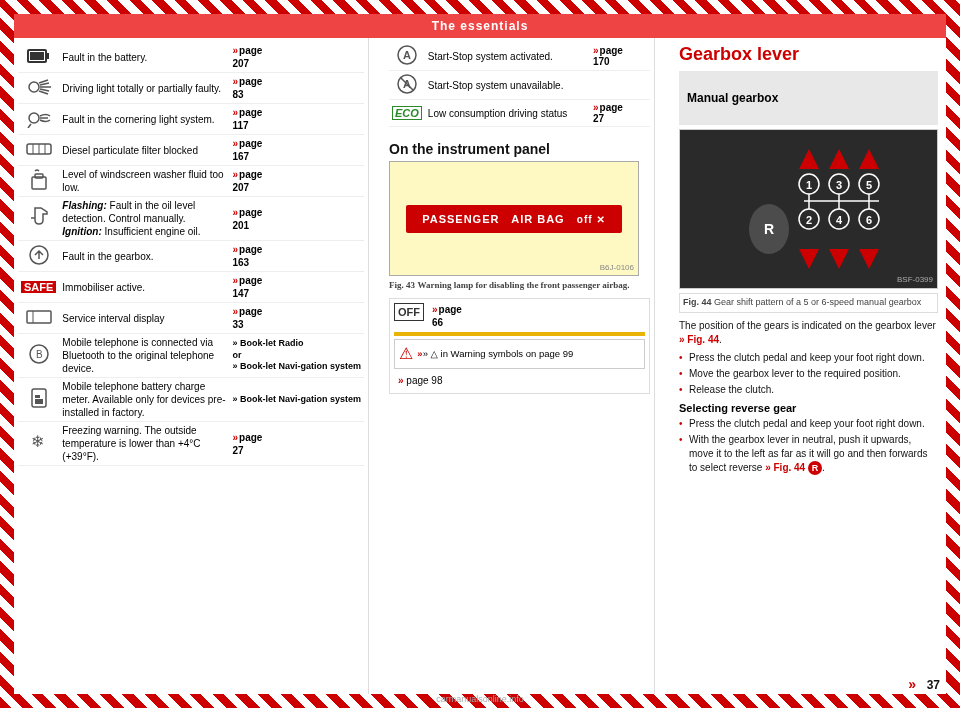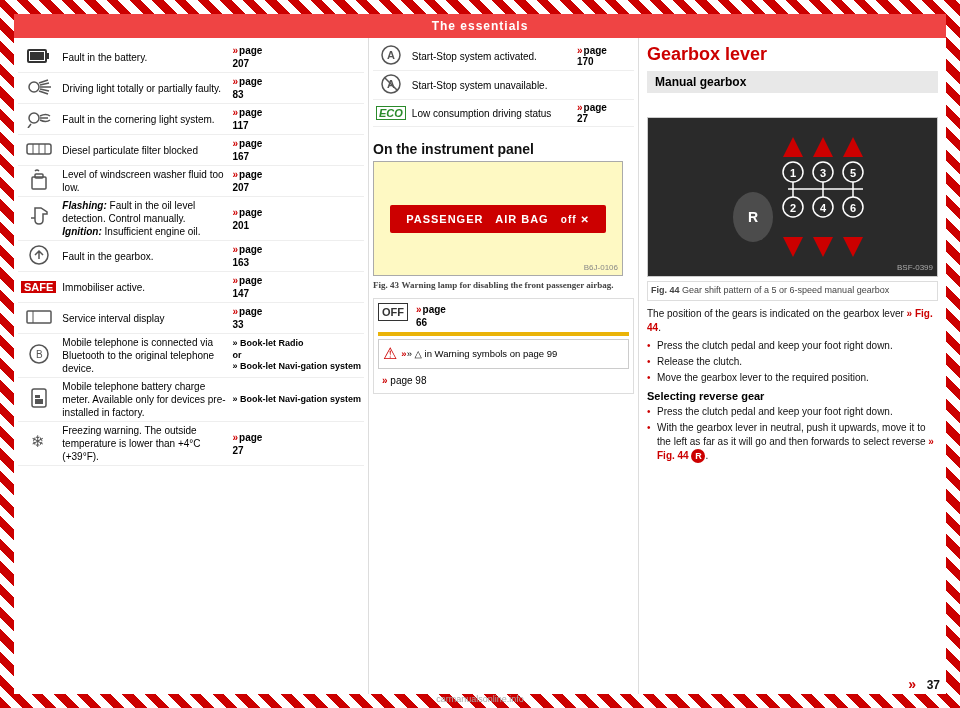--- a/index.html
+++ b/index.html
@@ -40,21 +40,21 @@
       text-align: center;
       padding: 5px 0;
       font-size: 12px;
       font-weight: bold;
       letter-spacing: 1px;
     }
     
     .main-content {
       display: flex;
       flex: 1;
-      gap: 0;
+      gap: 16px;
     }
     
     .left-section {
       width: 355px;
       border-right: 1px solid #ddd;
       padding: 4px;
     }
     .warning-table {
       width: 100%;
       border-collapse: collapse;
@@ -203,24 +203,24 @@
       padding: 6px 8px;
     }
     .gearbox-title {
       font-size: 18px;
       font-weight: bold;
       color: #cc0000;
       margin-bottom: 6px;
     }
     .manual-box {
       background: #e8e8e8;
-      padding: 4px 8px;
+      padding: 20px 8px;
       font-weight: bold;
       font-size: 12px;
-      margin-bottom: 24px;
+      margin-bottom: 4px;
       display: inline-block;
       width: 100%;
     }
     
     .gearbox-image {
       width: 100%;
       height: 160px;
       border: 1px solid #ccc;
       background: #2a2a2a;
       position: relative;
@@ -604,22 +604,22 @@
       <div class="fig-caption2">
         <span class="bold">Fig. 44</span>
         <span>Gear shift pattern of a 5 or 6-speed manual gearbox</span>
       </div>
 
       <p class="body-text">
         The position of the gears is indicated on the gearbox lever <span class="red-ref">»</span> <span class="red-ref">Fig. 44</span>.
       </p>
 
       <p class="bullet-item">Press the clutch pedal and keep your foot right down.</p>
+      <p class="bullet-item">Move the gearbox lever to the required position.</p>
       <p class="bullet-item">Release the clutch.</p>
-      <p class="bullet-item">Move the gearbox lever to the required position.</p>
 
       <div class="subsection-title">Selecting reverse gear</div>
 
       <p class="bullet-item">Press the clutch pedal and keep your foot right down.</p>
       <p class="bullet-item">With the gearbox lever in neutral, push it upwards, move it to the left as far as it will go and then forwards to select reverse <span style="color:#cc0000;font-weight:bold;">»</span> <span style="color:#cc0000;font-weight:bold;">Fig. 44</span> <span style="display:inline-block;background:#cc0000;color:white;border-radius:50%;width:14px;height:14px;text-align:center;line-height:14px;font-size:9px;font-weight:bold;">R</span>.</p>
     </div>
   </div>
 </div>
 
 <div class="double-arrow">»</div>

